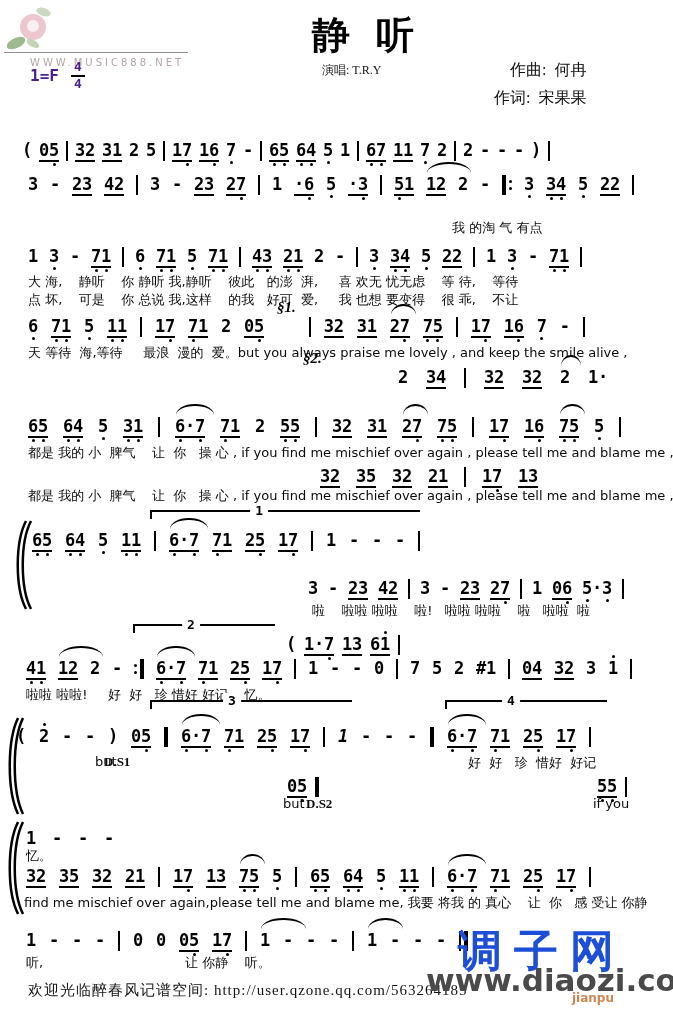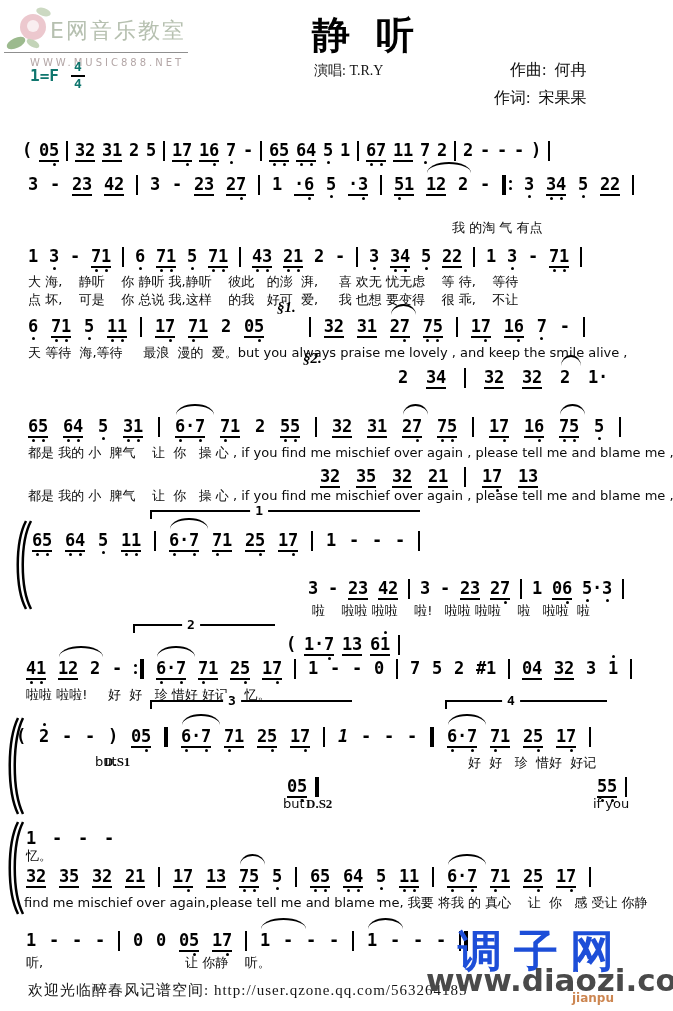--- a/index.html
+++ b/index.html
@@ -10,26 +10,26 @@
   #flower{position:absolute;left:6px;top:6px;width:44px;height:46px;}
   .petal{position:absolute;left:10px;top:4px;width:26px;height:26px;border-radius:50%;background:#ecc8ce;}
   .petal-hi{position:absolute;left:17px;top:10px;width:12px;height:12px;border-radius:50%;background:#f9eef0;}
   .leaf1{position:absolute;left:-4px;top:28px;width:20px;height:10px;border-radius:50%;background:#9cba8e;transform:rotate(-25deg);}
   .leaf2{position:absolute;left:26px;top:-2px;width:15px;height:8px;border-radius:50%;background:#ccd9c2;transform:rotate(18deg);}
   .leaf3{position:absolute;left:16px;top:30px;width:14px;height:7px;border-radius:50%;background:#c3d4b8;transform:rotate(30deg);}
   #logo-title{position:absolute;left:46px;top:12px;font-size:22px;color:#b6c0b0;letter-spacing:2px;white-space:nowrap;}
   #logo-line{position:absolute;left:0;top:48px;width:184px;height:1px;background:#8f8f8f;}
   #logo-site{position:absolute;left:26px;top:53px;font-size:10px;color:#b3a6a6;letter-spacing:3px;}
   #keysig{position:absolute;left:30px;top:60px;display:flex;align-items:center;
-          font-family:"DejaVu Sans Mono",monospace;font-weight:700;font-size:16px;color:#0f766e;}
+          font-family:"DejaVu Sans Mono",monospace;font-weight:700;font-size:16px;color:#4c1d95;}
   #keysig .frac{display:flex;flex-direction:column;align-items:center;margin-left:12px;font-size:13px;line-height:1.15;}
   #keysig .frac .num{border-bottom:2px solid #000;padding:0 3px;}
   #title{position:absolute;left:312px;top:10px;font-family:"Liberation Serif",serif;font-weight:700;
          font-size:38px;color:#000;letter-spacing:26px;white-space:nowrap;}
-  #performer{position:absolute;left:314px;top:62px;font-family:"Liberation Serif",serif;font-size:14px;color:#111;}
+  #performer{position:absolute;left:322px;top:62px;font-family:"Liberation Serif",serif;font-size:12px;color:#111;}
   #credits{position:absolute;left:494px;top:56px;font-family:"Liberation Serif",serif;font-size:16px;color:#111;line-height:28px;}
   #credits .crow{white-space:nowrap;justify-content:flex-end;}
   #credits .clabel{margin-right:8px;}
   
   #score{position:absolute;left:0;top:0;width:673px;height:1011px;}
   .nseg{position:absolute;display:flex;align-items:flex-start;}
   .tok{position:relative;display:flex;flex-direction:column;align-items:center;}
   .drow{display:flex;height:5px;}
   .crow{display:flex;}
   .crow.u{border-bottom:2px solid #000;}
@@ -67,21 +67,20 @@
 <div id="page">
 
   <div id="logo">
     <div id="flower">
       <div class="leaf1"></div>
       <div class="leaf2"></div>
       <div class="petal"></div>
       <div class="petal-hi"></div>
       <div class="leaf3"></div>
     </div>
-    <div id="logo-title">E网音乐教室</div>
     <div id="logo-line"></div>
     <div id="logo-site">WWW.MUSIC888.NET</div>
   </div>
 
   <div id="keysig">
     <span>1=F</span>
     <span class="frac">
       <span class="num">4</span>
       <span>4</span>
     </span>

